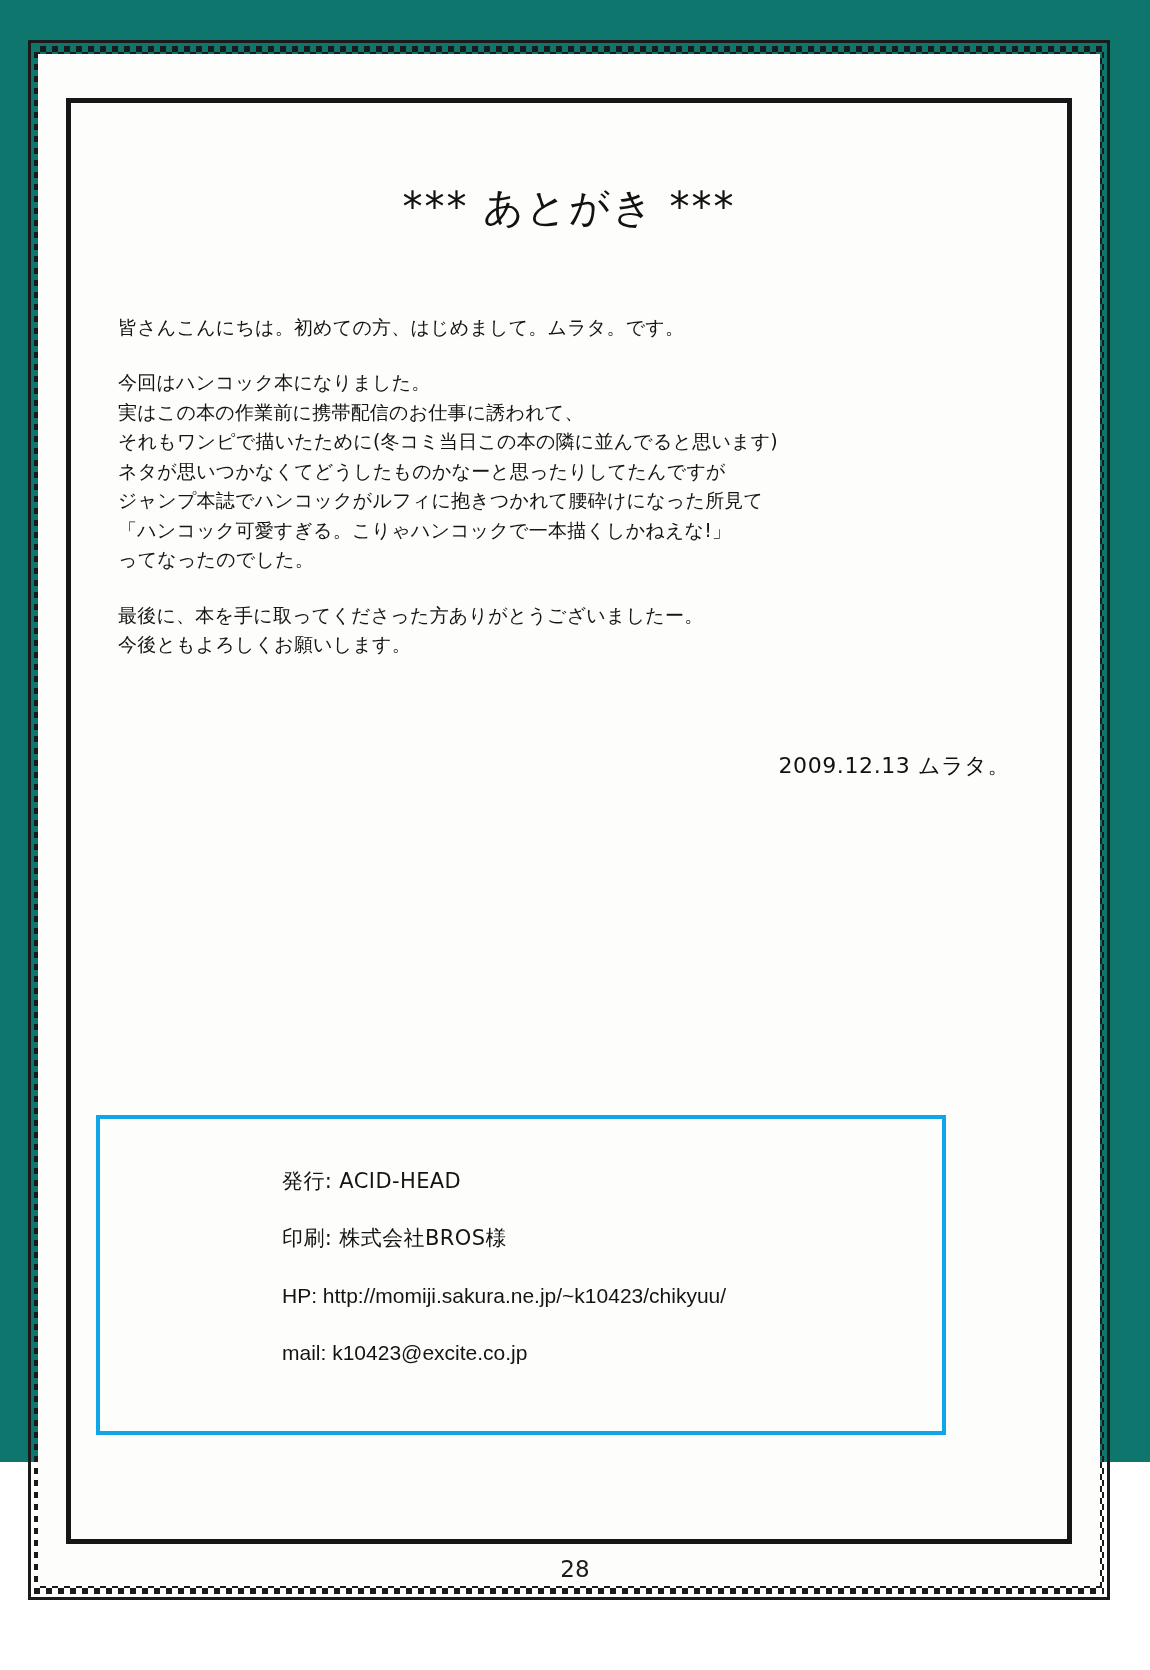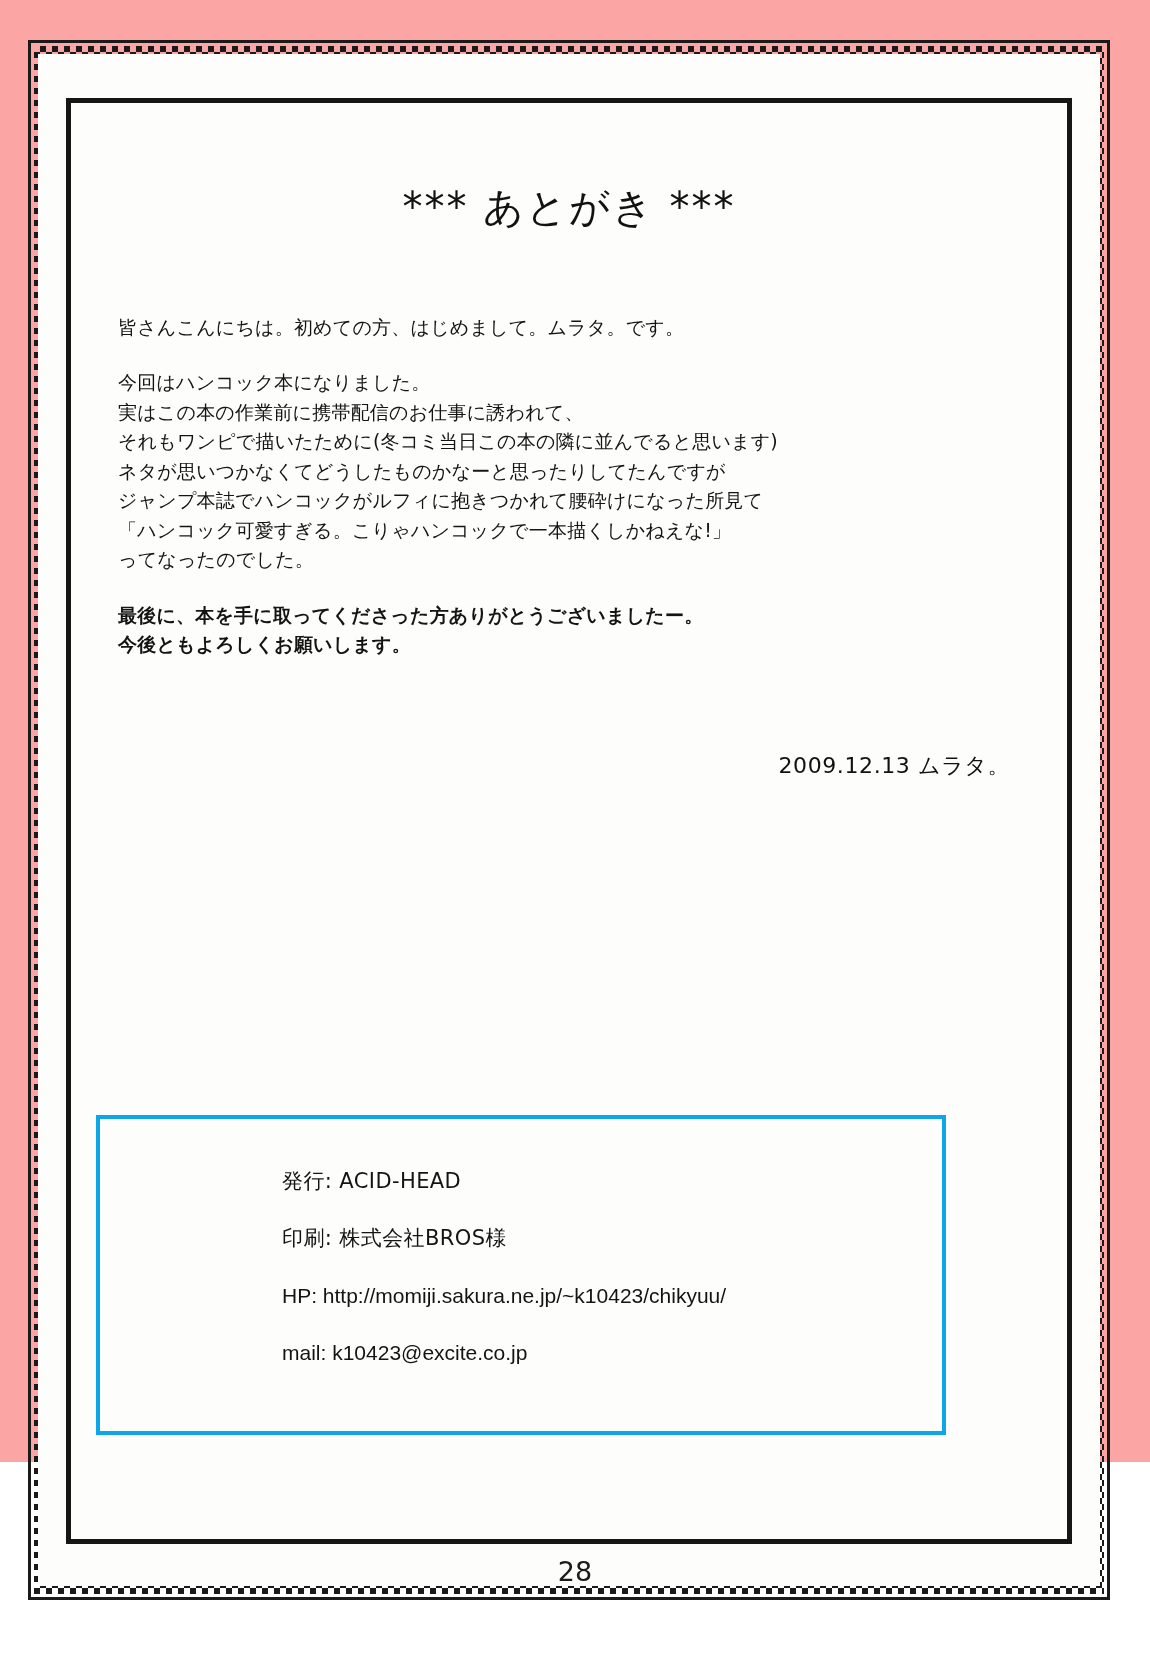--- a/index.html
+++ b/index.html
@@ -15,21 +15,21 @@
     position: relative;
     overflow: hidden;
   }
 
   
   .page {
     position: absolute;
     left: 0; top: 0;
     width: 1150px;
     height: 1462px;
-    background: #fca5a5;
+    background: #0f766e;
   }
 
   
   .frame-outer {
     position: absolute;
     left: 28px;
     top: 40px;
     width: 1082px;
     height: 1560px;
     border: 3px solid #1a1a1a;
@@ -98,21 +98,21 @@
     margin-top: 78px;
     font-size: 19px;
     line-height: 1.55;
     color: #141414;
     letter-spacing: 0.2px;
   }
   .para {
     margin: 0 0 26px 0;
     white-space: pre-line;
   }
-  .para:last-child { margin-bottom: 14px; font-weight: bold; }
+  .para:last-child { margin-bottom: 14px; }
 
   .signature {
     margin-top: 92px;
     text-align: right;
     font-size: 22px;
     padding-right: 10px;
     letter-spacing: 0.6px;
   }
 
   
@@ -140,21 +140,21 @@
     letter-spacing: 0px;
   }
 
   
   .page-number {
     position: absolute;
     left: 0;
     top: 1556px;
     width: 1150px;
     text-align: center;
-    font-size: 27px;
+    font-size: 23px;
     color: #1b1b1b;
   }
   .page-number-bg {
     position: absolute;
     left: 515px;
     top: 1548px;
     width: 120px;
     height: 34px;
     background: #fdfdfb;
   }

